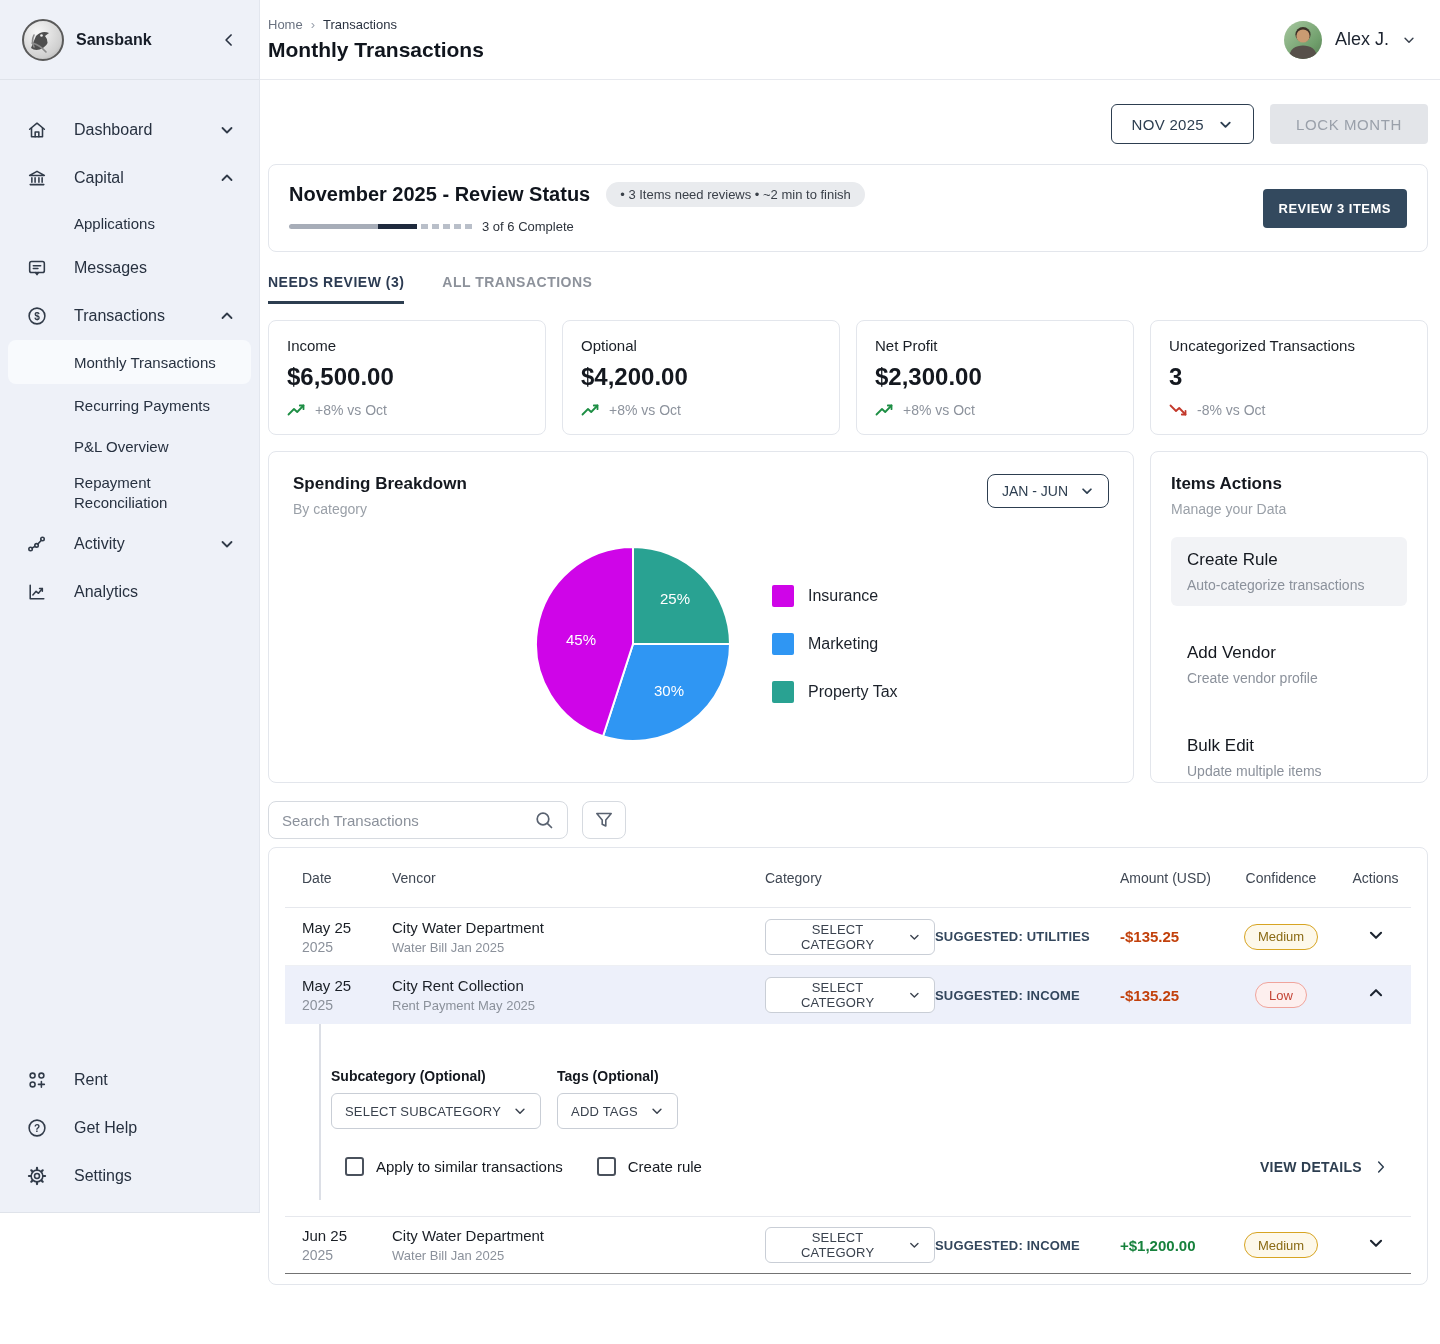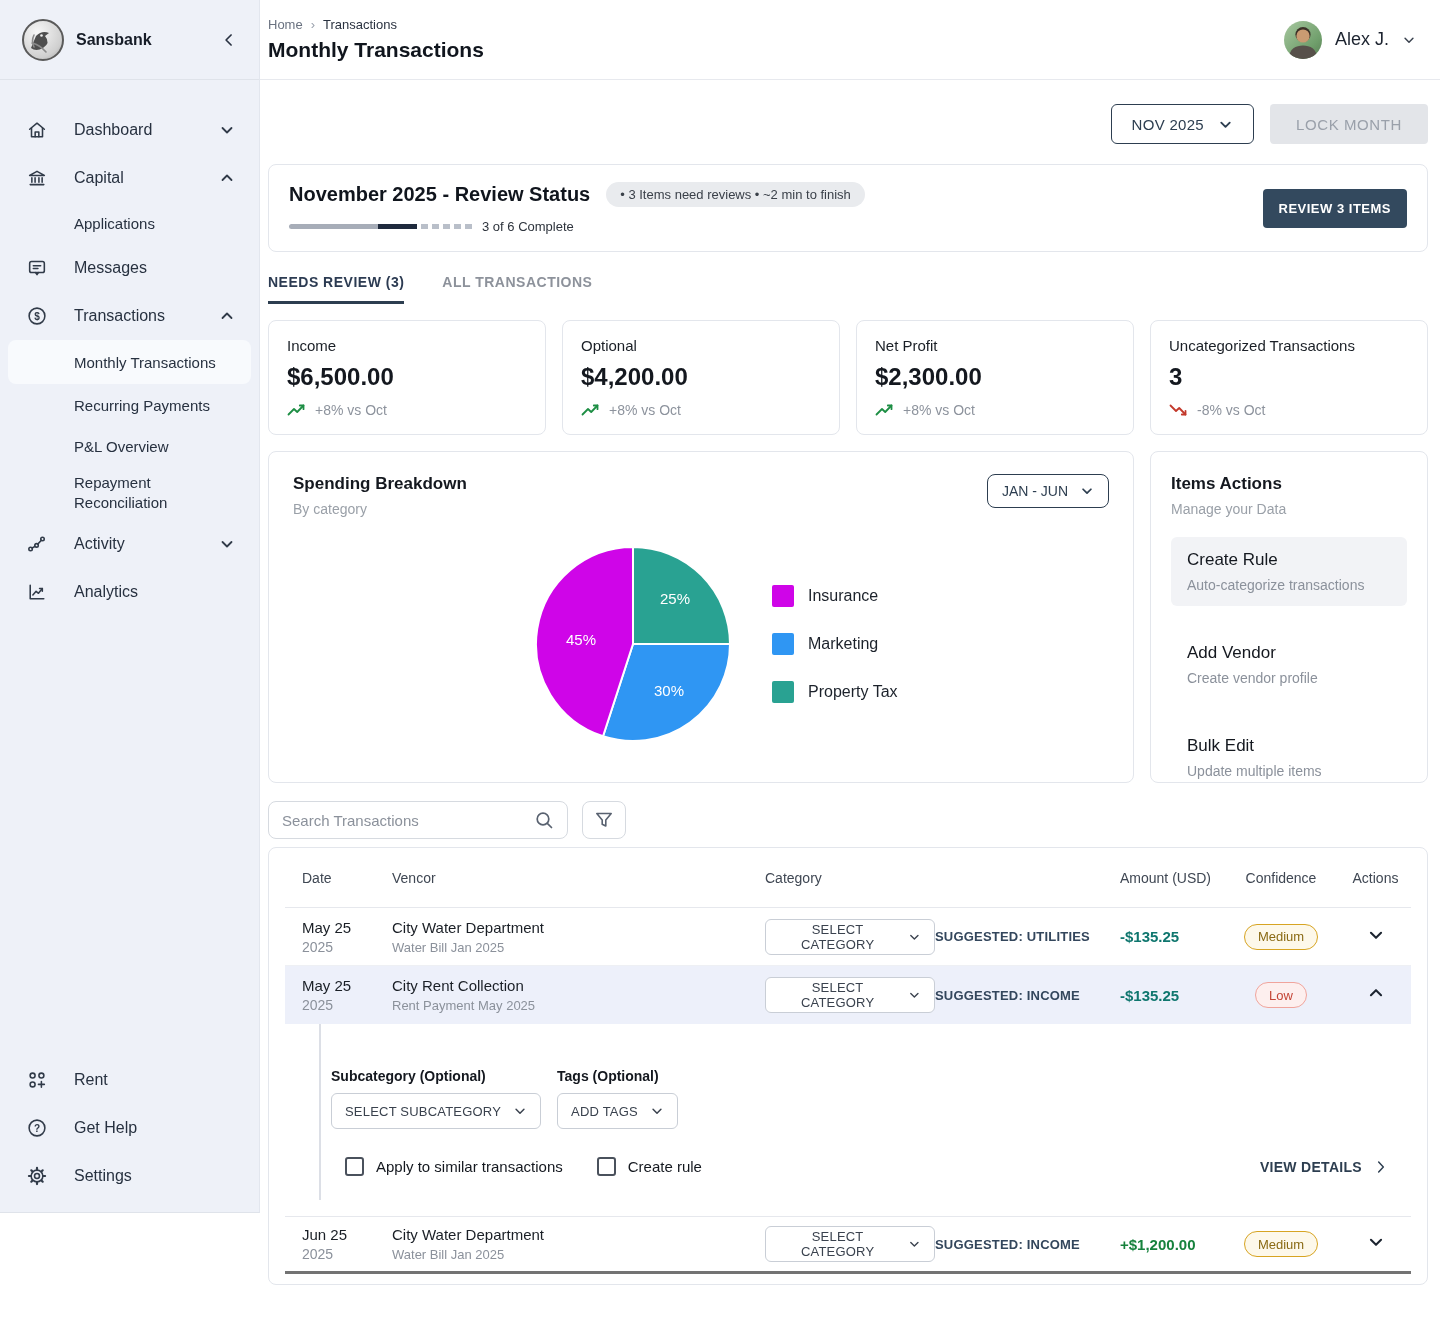--- a/index.html
+++ b/index.html
@@ -110,33 +110,33 @@
     display:flex; align-items:center; justify-content:center; cursor:pointer; }
 
   .table-card { border:1px solid #e3e6ec; border-radius:8px; background:#fff; padding:0 16px 10px; }
   .t-grid { display:grid; grid-template-columns:90px 370px 190px 185px 102px 118px 1fr; align-items:center; }
   .t-head { height:60px; border-bottom:1px solid #e6e8ed; font-size:14px; color:#3f4753; }
   .t-head .hc { padding-left:17px; }
   .t-head .hc.center { text-align:center; padding-left:0; }
   .t-row { height:58px; }
   .t-row.sep { border-bottom:1px solid #eef0f4; }
   .t-row.highlight { background:#edf0fa; }
-  .t-row.toprule { border-top:1px solid #e6e8ed; border-bottom:3px solid #737373; }
+  .t-row.toprule { border-top:1px solid #e6e8ed; border-bottom:1px solid #737373; }
   .c-date, .c-vendor { padding-left:17px; }
   .date-main { font-size:15px; color:#1a1f26; }
   .date-sub { font-size:14px; color:#8b919b; margin-top:3px; }
   .vendor-name { font-size:15px; color:#1a1f26; }
   .vendor-memo { font-size:13px; color:#8b919b; margin-top:4px; }
   .c-select { padding-left:20px; }
   .select-btn { height:36px; border:1px solid #c9ced6; border-radius:6px; background:#fff;
     display:inline-flex; align-items:center; gap:12px; padding:0 13px; font-size:13px; color:#3a424e;
     letter-spacing:.2px; cursor:pointer; font-family:inherit; }
   .suggested { font-size:13px; font-weight:bold; color:#33465c; letter-spacing:.2px; }
   .amount { font-size:15px; font-weight:bold; }
-  .amount.neg { color:#0f766e; }
+  .amount.neg { color:#c2410c; }
   .amount.pos { color:#17823d; }
   .c-conf { text-align:center; }
   .pill { display:inline-flex; align-items:center; height:26px; padding:0 13px; border-radius:999px; font-size:13px; }
   .pill.medium { border:1.5px solid #d7a422; background:#fdf8ea; color:#8a6a14; }
   .pill.low { border:1.5px solid #f0a49c; background:#fdefee; color:#c44536; }
   .c-act { text-align:center; cursor:pointer; }
 
   .expanded { margin:0 0 16px 34px; border-left:2px solid #dcdfe6; padding:26px 0 24px 10px; }
   .warn-banner { height:46px; background:#fcebe2; border-radius:4px; display:flex; align-items:center;
     gap:13px; padding:0 18px; }

